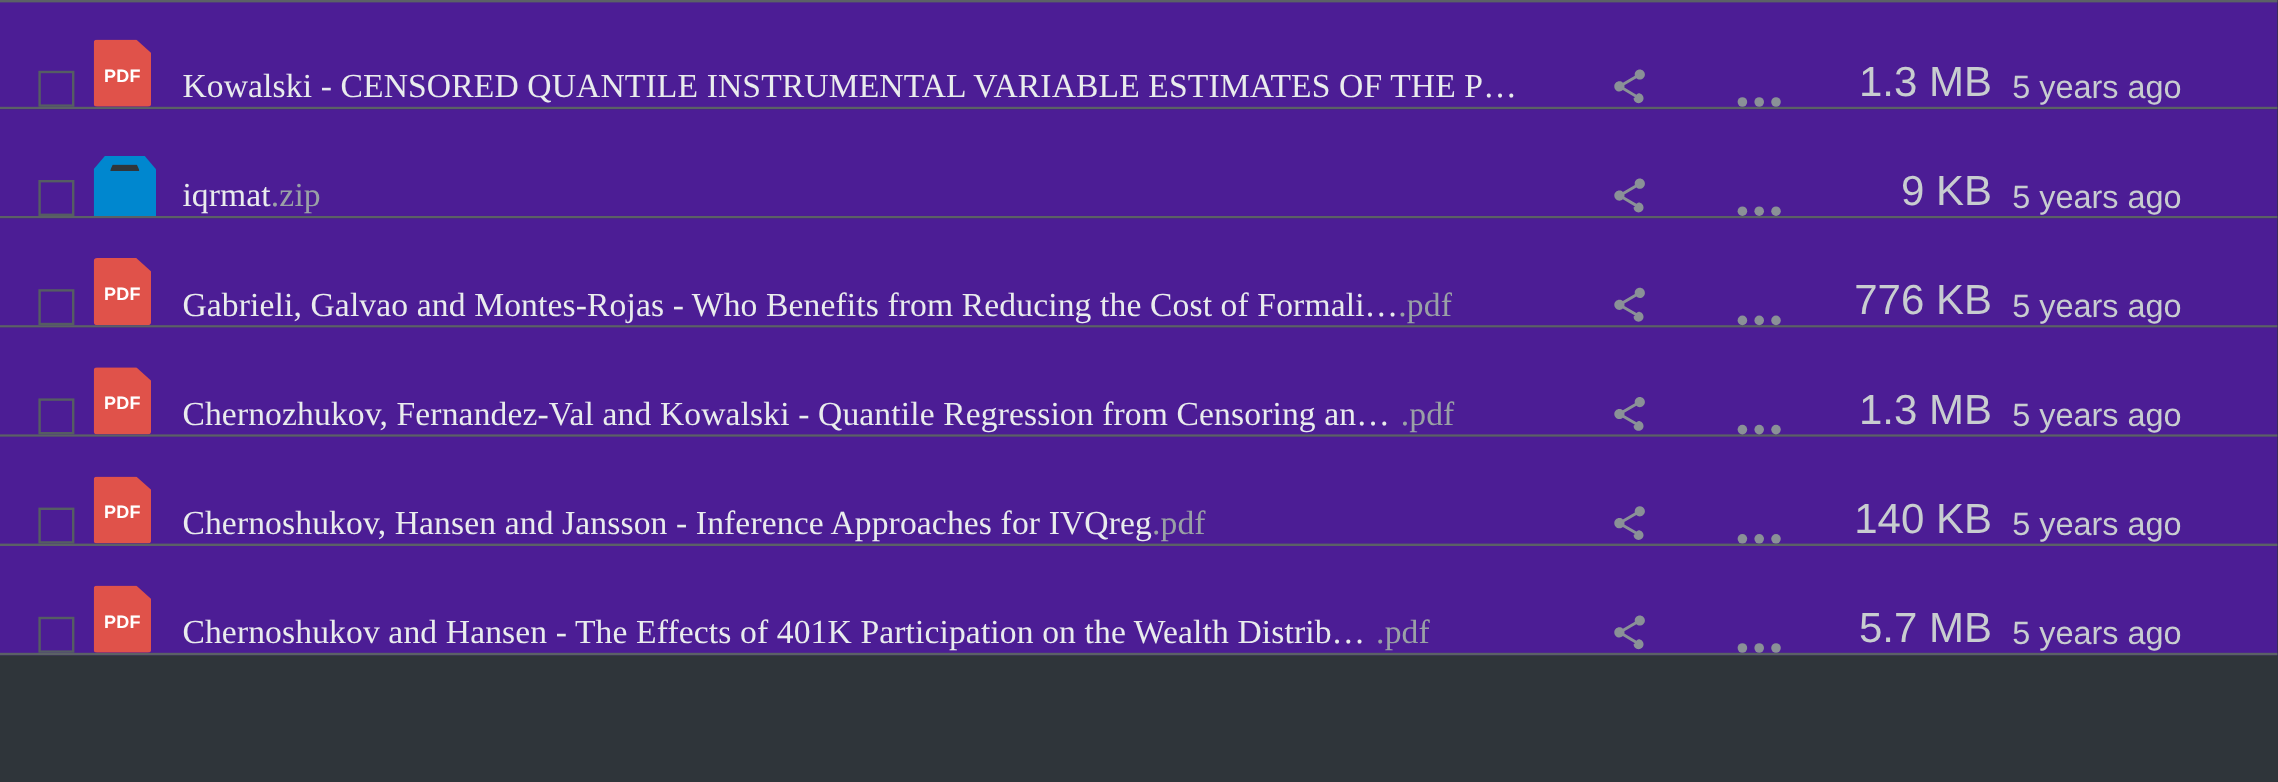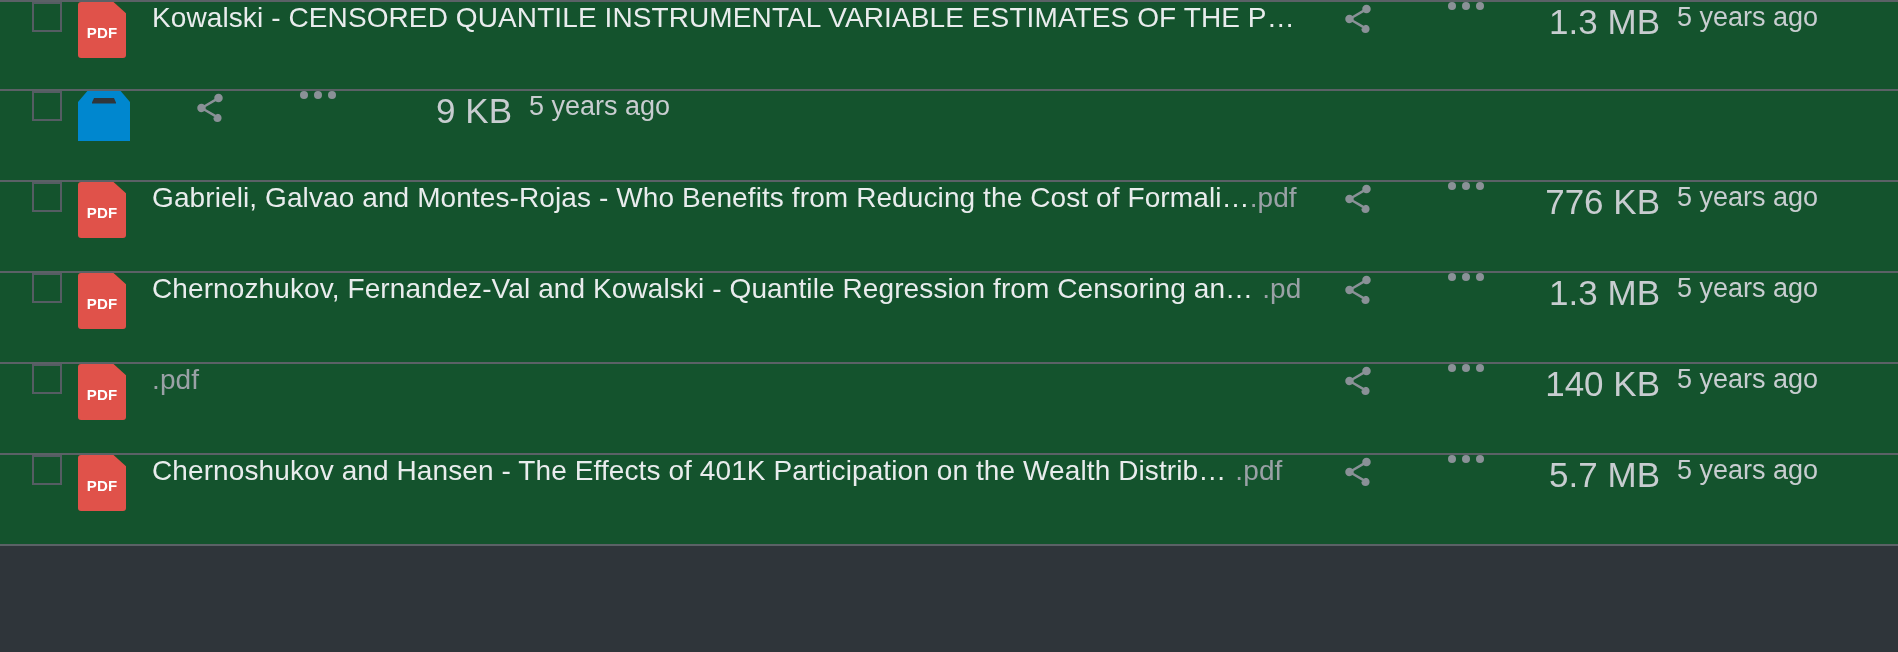--- a/index.html
+++ b/index.html
@@ -15,22 +15,22 @@
   .file-list {
     width: 1898px;
     display: flex;
     flex-direction: column;
   }
 
   .file-row {
     position: relative;
     height: 91px;
     display: flex;
-    align-items: flex-start;
-    background: #14532d;
+    align-items: flex-end;
+    background: #4c1d95;
     border-bottom: 2px solid #5b6166;
     padding-left: 16px;
   }
   .file-row:first-child { border-top: 2px solid #5b6166; }
 
   
   .cb-cell {
     width: 62px;
     flex: 0 0 62px;
     display: flex;
@@ -93,20 +93,21 @@
 
   
   .name-cell {
     flex: 1 1 auto;
     min-width: 0;
     display: flex;
     align-items: baseline;
     padding-right: 20px;
     white-space: nowrap;
     overflow: hidden;
+    font-family: Liberation Serif, serif;
   }
   .fname {
     color: #e9eced;
     font-size: 28px;
     letter-spacing: .1px;
   }
   .fext {
     color: #9aa1a6;
     font-size: 28px;
     letter-spacing: .1px;
@@ -198,20 +199,24 @@
   <div class="file-row">
     <div class="cb-cell">
       <div class="checkbox"></div>
     </div>
 
     <div class="icon-cell">
 
       <div class="zip-icon"></div>
     </div>
 
+    <div class="name-cell">
+      <span class="fname">iqrmat</span>
+      <span class="fext">.zip</span>
+    </div>
 
     <div class="share-cell">
       <svg width="34" height="34" viewBox="0 0 24 24" aria-hidden="true">
         <path fill="#8a9197" d="M18 16.08c-.76 0-1.44.3-1.96.77L8.91 12.7c.05-.23.09-.46.09-.7s-.04-.47-.09-.7l7.05-4.11c.54.5 1.25.81 2.04.81 1.66 0 3-1.34 3-3s-1.34-3-3-3-3 1.34-3 3c0 .24.04.47.09.7L8.04 9.81C7.5 9.31 6.79 9 6 9c-1.66 0-3 1.34-3 3s1.34 3 3 3c.79 0 1.5-.31 2.04-.81l7.12 4.16c-.05.21-.8.43-.8.65 0 1.61 1.31 2.92 2.92 2.92s2.92-1.31 2.92-2.92-1.31-2.92-2.92-2.92z"></path>
       </svg>
     </div>
 
     <div class="more-cell">
       <span class="dot"></span>
       <span class="dot"></span>
@@ -294,20 +299,21 @@
     </div>
 
     <div class="icon-cell">
       <div class="pdf-icon">
         <span class="lbl">PDF</span>
       </div>
 
     </div>
 
     <div class="name-cell">
+      <span class="fname">Chernoshukov, Hansen and Jansson - Inference Approaches for IVQreg</span>
       <span class="fext">.pdf</span>
     </div>
 
     <div class="share-cell">
       <svg width="34" height="34" viewBox="0 0 24 24" aria-hidden="true">
         <path fill="#8a9197" d="M18 16.08c-.76 0-1.44.3-1.96.77L8.91 12.7c.05-.23.09-.46.09-.7s-.04-.47-.09-.7l7.05-4.11c.54.5 1.25.81 2.04.81 1.66 0 3-1.34 3-3s-1.34-3-3-3-3 1.34-3 3c0 .24.04.47.09.7L8.04 9.81C7.5 9.31 6.79 9 6 9c-1.66 0-3 1.34-3 3s1.34 3 3 3c.79 0 1.5-.31 2.04-.81l7.12 4.16c-.05.21-.8.43-.8.65 0 1.61 1.31 2.92 2.92 2.92s2.92-1.31 2.92-2.92-1.31-2.92-2.92-2.92z"></path>
       </svg>
     </div>
 
     <div class="more-cell">

